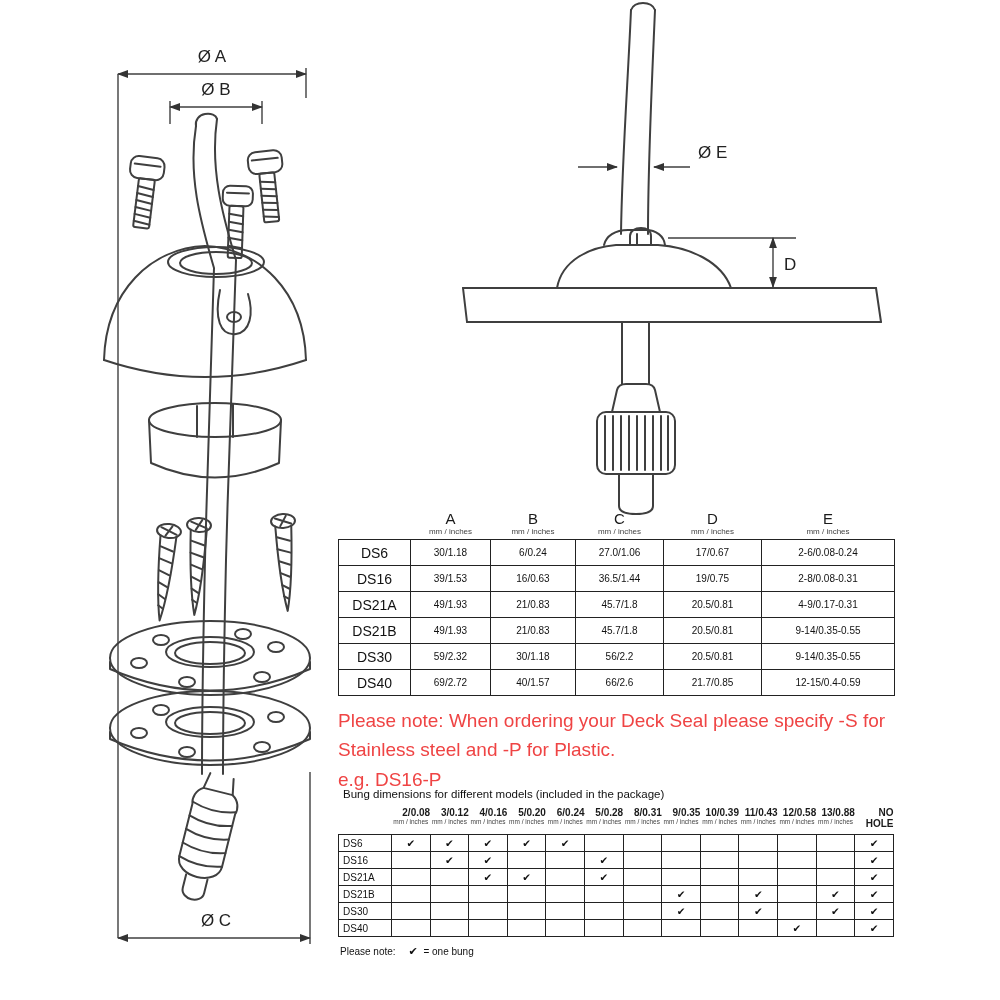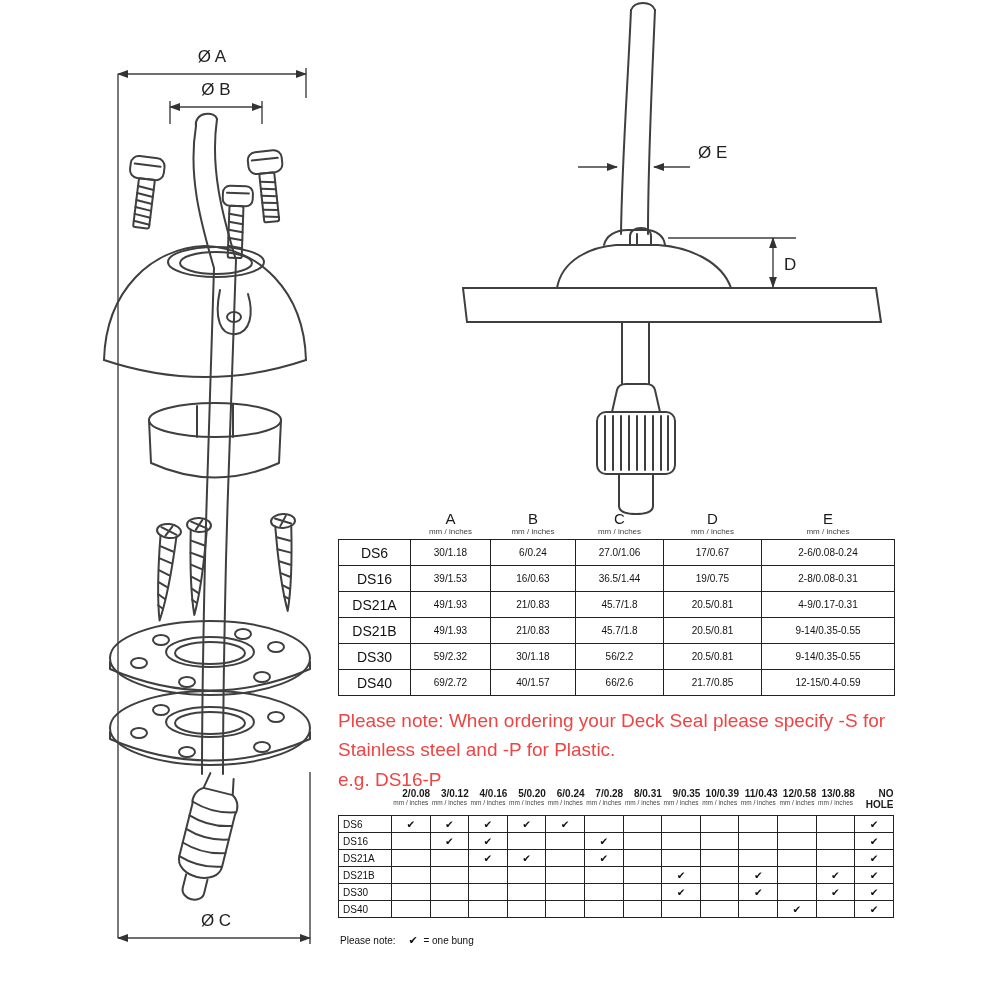--- a/index.html
+++ b/index.html
@@ -22,21 +22,21 @@
 
   
   .bung-wrap{position:absolute;left:338px;top:788px;width:556px;}
   .bung-title{font-size:11.5px;color:#111;padding-left:5px;margin-bottom:7px;}
   .bung-table thead th{border:none;padding:0 0 5px 0;vertical-align:top;font-weight:normal;}
   .bsize{font-size:10px;font-weight:bold;line-height:11px;text-align:right;color:#1a1a1a;}
   .bunit{font-size:6.5px;line-height:7px;text-align:center;color:#444;}
   .bung-table tbody td{border:1px solid #222;height:16px;font-size:10px;text-align:center;padding:0;color:#111;}
   .bung-table td.bmodel{text-align:left;padding-left:4px;font-size:10px;}
   .check{font-size:10.5px;}
-  .bung-foot{margin-top:16px;font-size:10px;color:#111;padding-left:2px;}
+  .bung-foot{margin-top:8px;font-size:10px;color:#111;padding-left:2px;}
   .bung-foot .fchk{font-size:11px;padding:0 3px 0 10px;}
 </style>
 </head>
 <body>
 
 <div class="stage">
 
 <svg width="1000" height="1000" viewBox="0 0 1000 1000">
   <defs>
     <marker id="ah" viewBox="0 0 10 10" refX="9" refY="5" markerWidth="8" markerHeight="8" orient="auto-start-reverse">
@@ -335,20 +335,21 @@
         </tbody>
   </table>
 </div>
 
 <div class="order-note">
   <div>Please note: When ordering your Deck Seal please specify -S for Stainless steel and -P for Plastic.</div>
   <div>e.g. DS16-P</div>
 </div>
 
 <div class="bung-wrap">
+  <div class="bung-title">Bung dimensions for different models (included in the package)</div>
   <table class="bung-table">
     <colgroup>
       <col style="width:53px">
       <col>
           <col>
           <col>
           <col>
           <col>
           <col>
           <col>
@@ -376,21 +377,21 @@
             </th>
             <th>
               <div class="bsize">5/0.20</div>
               <div class="bunit">mm / inches</div>
             </th>
             <th>
               <div class="bsize">6/0.24</div>
               <div class="bunit">mm / inches</div>
             </th>
             <th>
-              <div class="bsize">7/0.28</div>
+              <div class="bsize">5/0.28</div>
               <div class="bunit">mm / inches</div>
             </th>
             <th>
               <div class="bsize">8/0.31</div>
               <div class="bunit">mm / inches</div>
             </th>
             <th>
               <div class="bsize">9/0.35</div>
               <div class="bunit">mm / inches</div>
             </th>

